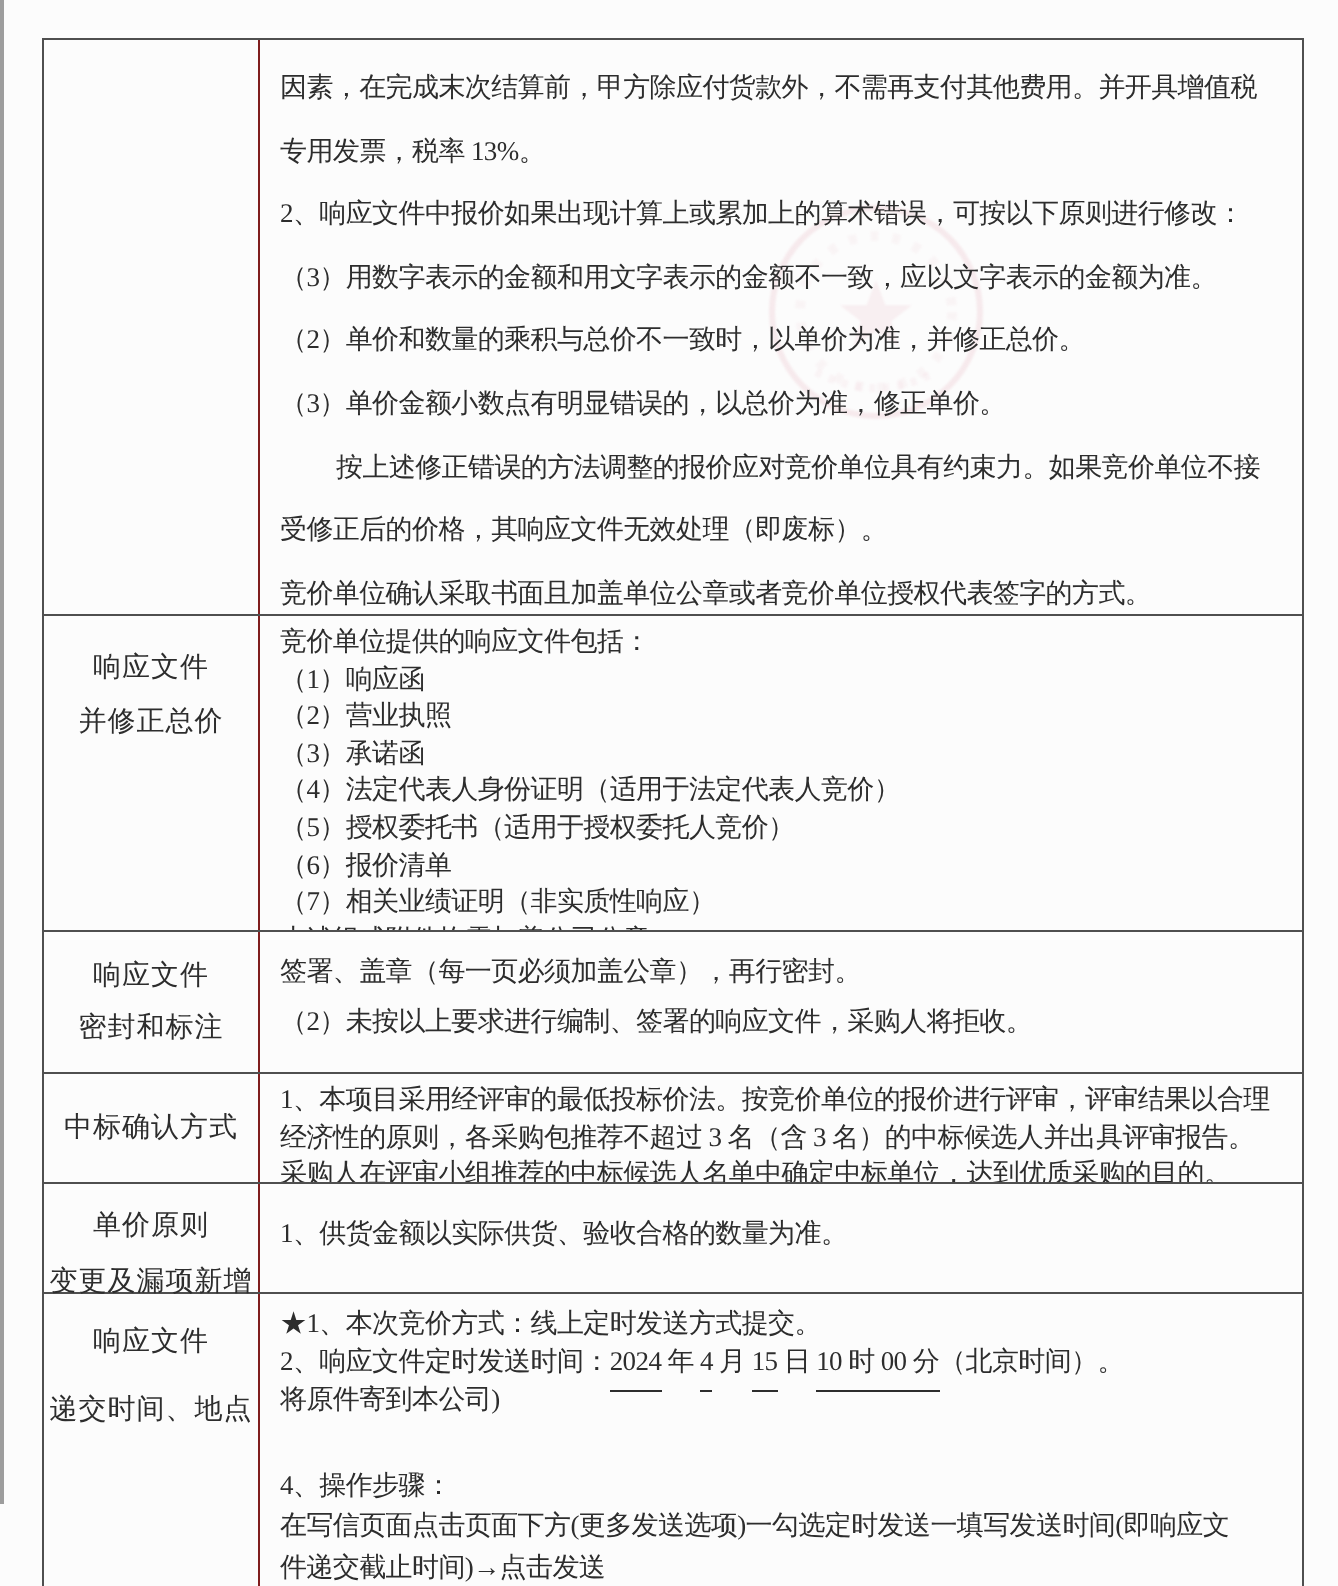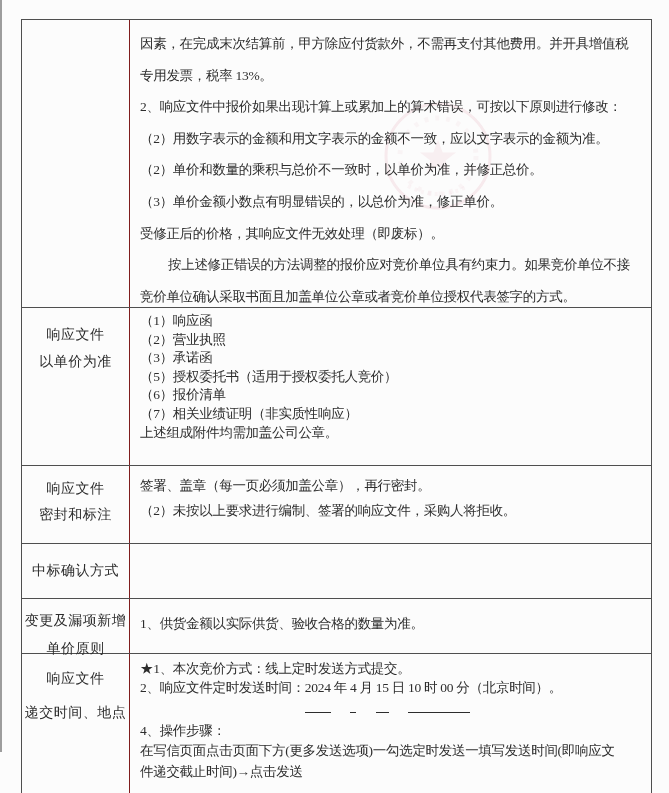--- a/index.html
+++ b/index.html
@@ -42,21 +42,21 @@
   .cnt-r3{padding-top:4px;}
   .cnt-r3 .ln{line-height:18.8px;}
   .cnt-r4{padding-top:15px;}
   .cnt-r4 .ln{line-height:19px;}
   .cnt-r5{padding-top:5px;}
   .cnt-r5 .ln{line-height:19.3px;}
   .cnt-r5 .steps-title{margin-top:23px;}
   .cnt-r5 .steps-ln{line-height:21px;}
   .cnt-r5 .steps-ln.first{margin-top:0;font-family:Liberation Serif, serif;}
   .ind2{padding-left:28px;}
-  .u{border-bottom:1px solid #2d2d2d;padding-bottom:17px;}
+  .u{border-bottom:1px solid #2d2d2d;padding-bottom:7px;}
   .stamp{position:absolute;left:382px;top:100px;width:112px;height:112px;pointer-events:none;opacity:.55;filter:blur(.4px);}
 </style>
 </head>
 <body>
 
 <div class="scan-edge"></div>
 
 <svg class="stamp" viewBox="0 0 112 112">
   <circle cx="56" cy="56" r="52" fill="none" stroke="#d98ea0" stroke-width="3" opacity="0.30"></circle>
   <circle cx="56" cy="56" r="38" fill="none" stroke="#d98ea0" stroke-width="5" opacity="0.12" stroke-dasharray="4 7"></circle>
@@ -65,38 +65,40 @@
 </svg>
 
 <div class="doc-table">
 
   <div class="t-row r0">
     <div class="lbl"></div>
     <div class="cnt cnt-r0">
       <div class="ln">因素，在完成末次结算前，甲方除应付货款外，不需再支付其他费用。并开具增值税</div>
       <div class="ln">专用发票，税率 13%。</div>
       <div class="ln">2、响应文件中报价如果出现计算上或累加上的算术错误，可按以下原则进行修改：</div>
-      <div class="ln">（2）用数字表示的金额和用文字表示的金额不一致，应以文字表示的金额为准。</div>
+      <div class="ln">（3）用数字表示的金额和用文字表示的金额不一致，应以文字表示的金额为准。</div>
       <div class="ln">（2）单价和数量的乘积与总价不一致时，以单价为准，并修正总价。</div>
       <div class="ln">（3）单价金额小数点有明显错误的，以总价为准，修正单价。</div>
+      <div class="ln ind2">按上述修正错误的方法调整的报价应对竞价单位具有约束力。如果竞价单位不接</div>
       <div class="ln">受修正后的价格，其响应文件无效处理（即废标）。</div>
-      <div class="ln ind2">按上述修正错误的方法调整的报价应对竞价单位具有约束力。如果竞价单位不接</div>
       <div class="ln">竞价单位确认采取书面且加盖单位公章或者竞价单位授权代表签字的方式。</div>
     </div>
   </div>
 
   <div class="t-row r1">
     <div class="lbl lbl-r1">
       <div>响应文件</div>
-      <div>以单价为准</div>
+      <div>并修正总价</div>
     </div>
     <div class="cnt cnt-r1">
+      <div class="ln">竞价单位提供的响应文件包括：</div>
       <div class="ln">（1）响应函</div>
       <div class="ln">（2）营业执照</div>
       <div class="ln">（3）承诺函</div>
+      <div class="ln">（4）法定代表人身份证明（适用于法定代表人竞价）</div>
       <div class="ln">（5）授权委托书（适用于授权委托人竞价）</div>
       <div class="ln">（6）报价清单</div>
       <div class="ln">（7）相关业绩证明（非实质性响应）</div>
       <div class="ln">上述组成附件均需加盖公司公章。</div>
     </div>
   </div>
 
   <div class="t-row r2">
     <div class="lbl lbl-r2">
       <div>响应文件</div>
@@ -105,41 +107,47 @@
     <div class="cnt cnt-r2">
       <div class="ln">签署、盖章（每一页必须加盖公章），再行密封。</div>
       <div class="ln">（2）未按以上要求进行编制、签署的响应文件，采购人将拒收。</div>
     </div>
   </div>
 
   <div class="t-row r3">
     <div class="lbl lbl-r3">
       <div>中标确认方式</div>
     </div>
+    <div class="cnt cnt-r3">
+      <div class="ln">1、本项目采用经评审的最低投标价法。按竞价单位的报价进行评审，评审结果以合理</div>
+      <div class="ln">经济性的原则，各采购包推荐不超过 3 名（含 3 名）的中标候选人并出具评审报告。</div>
+      <div class="ln">采购人在评审小组推荐的中标候选人名单中确定中标单位，达到优质采购的目的。</div>
+    </div>
   </div>
 
   <div class="t-row r4">
     <div class="lbl lbl-r4">
+      <div>单价原则</div>
       <div>变更及漏项新增</div>
-      <div>单价原则</div>
     </div>
     <div class="cnt cnt-r4">
       <div class="ln">1、供货金额以实际供货、验收合格的数量为准。</div>
     </div>
   </div>
 
   <div class="t-row">
     <div class="lbl lbl-r5">
       <div>响应文件</div>
       <div>递交时间、地点</div>
     </div>
     <div class="cnt cnt-r5">
       <div class="ln">★1、本次竞价方式：线上定时发送方式提交。</div>
       <div class="ln">
         <span>2、响应文件定时发送时间：</span><span class="u">2024</span><span> 年 </span><span class="u">4</span><span> 月 </span><span class="u">15</span><span> 日 </span><span class="u">10 时 00 分</span><span>（北京时间）。</span>
       </div>
+      <div class="ln">将原件寄到本公司)</div>
       <div class="ln steps-title">4、操作步骤：</div>
       <div class="ln steps-ln first">在写信页面点击页面下方(更多发送选项)一勾选定时发送一填写发送时间(即响应文</div>
       <div class="ln steps-ln">件递交截止时间)→点击发送</div>
     </div>
   </div>
 
 </div>
 
 </body></html>

